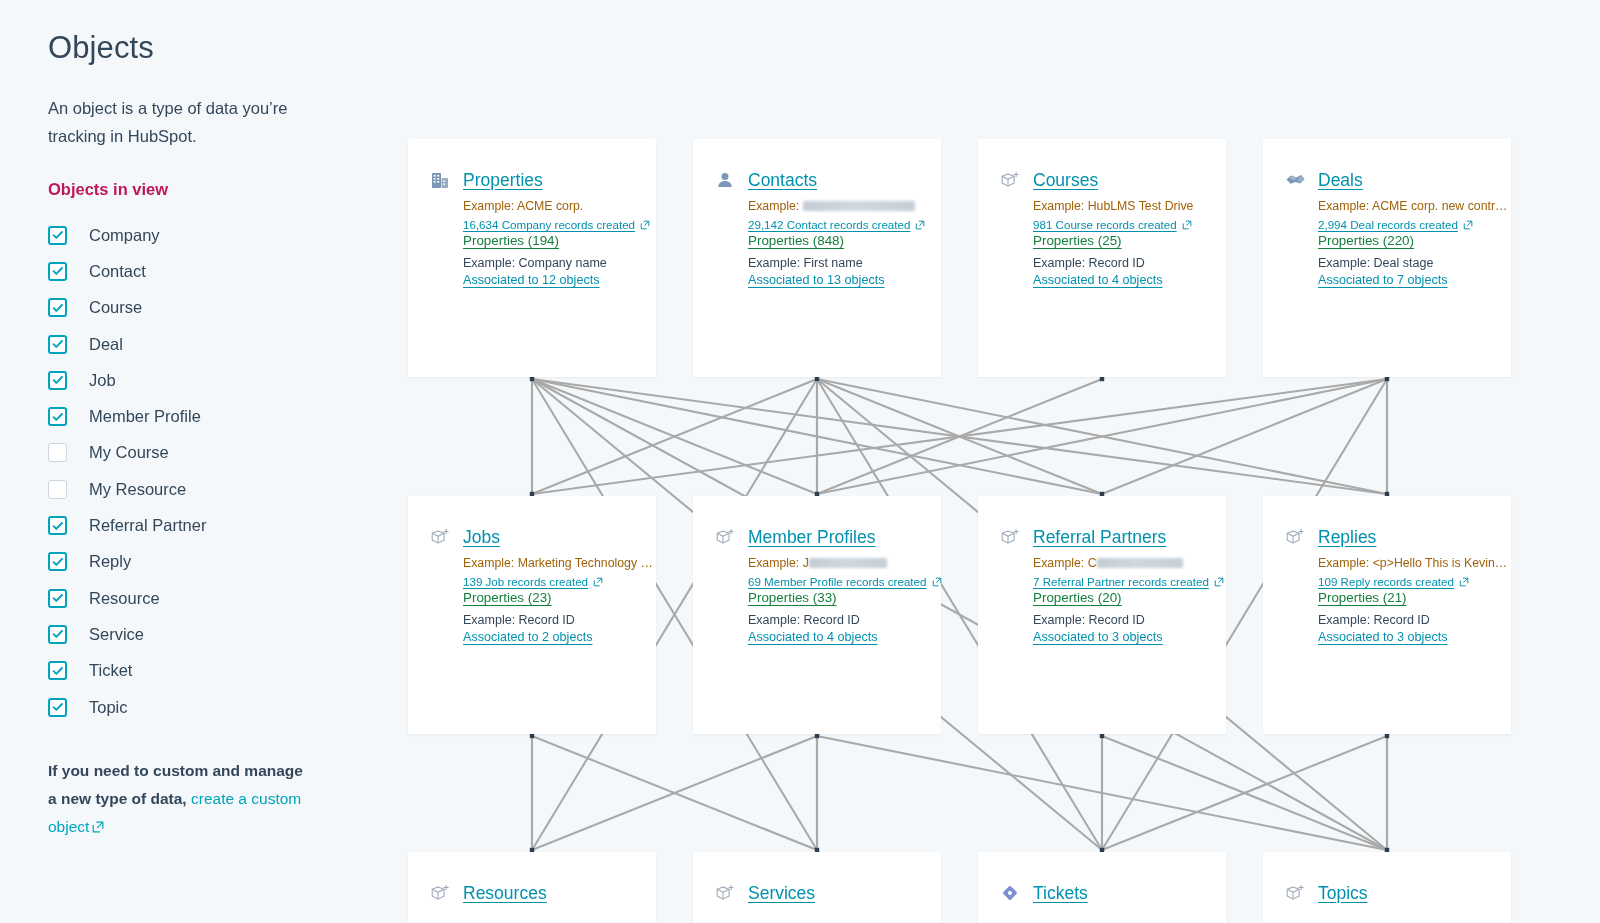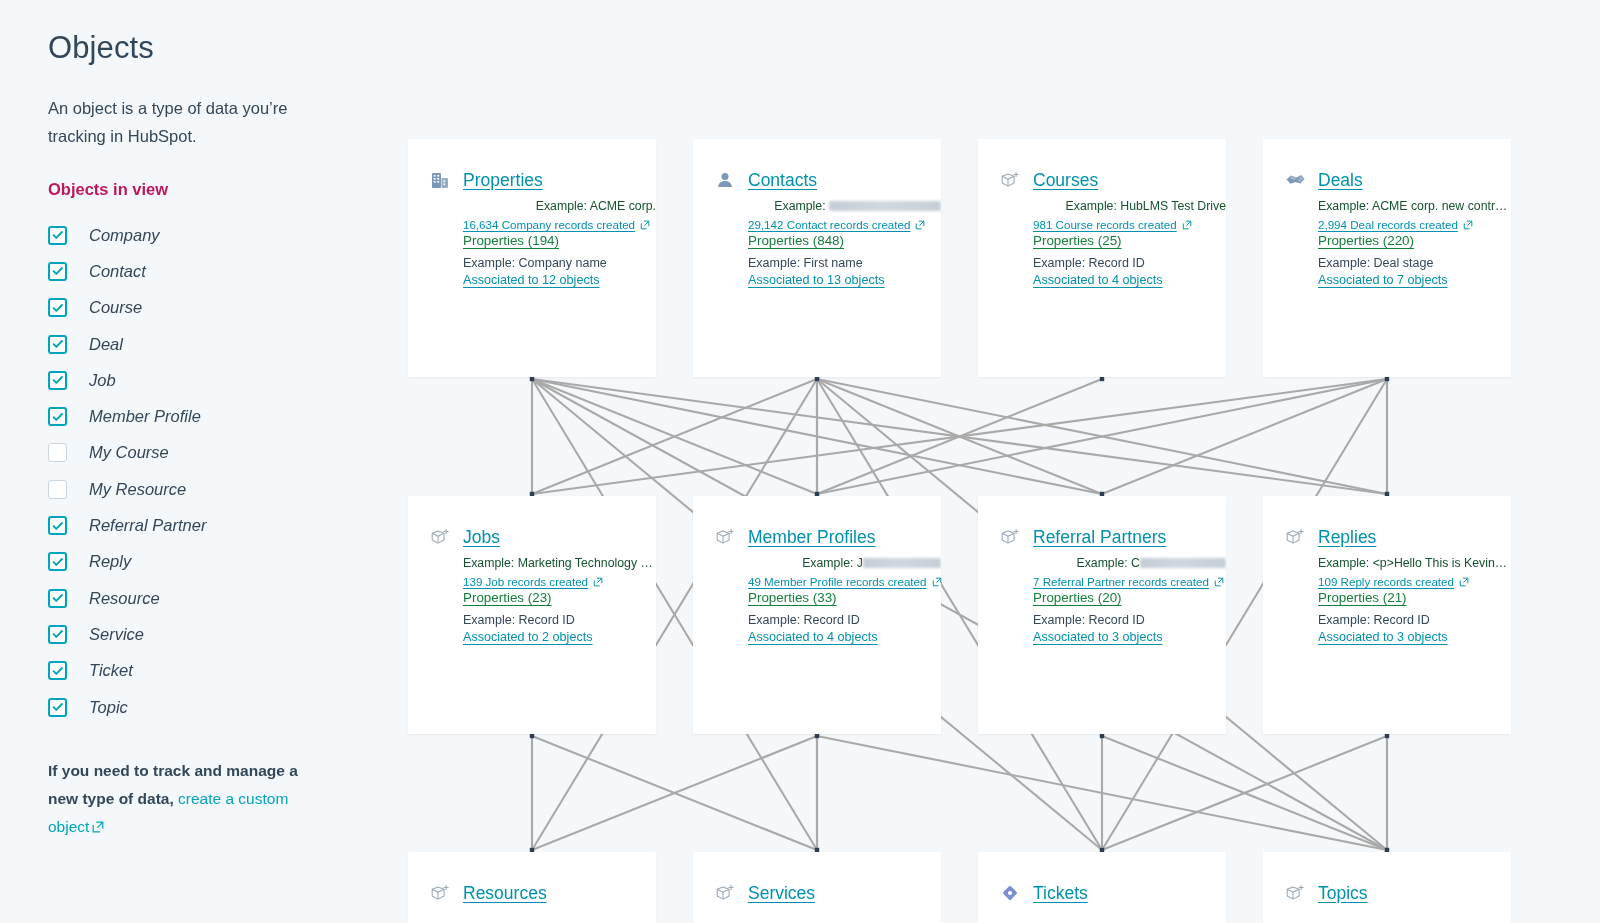--- a/index.html
+++ b/index.html
@@ -65,21 +65,20 @@
   }
   .checkbox-box.unchecked {
     border: 1.5px solid #cbd6e2;
   }
   .checkbox-box svg { display: block; }
   .checkbox-label {
     margin-left: 22px;
     font-size: 16.5px;
     color: #33475b;
     white-space: nowrap;
-    font-style: italic;
   }
   #footer-note {
     margin-top: 32px;
     width: 262px;
     font-size: 15.5px;
     line-height: 28px;
     font-weight: 700;
     color: #33475b;
   }
   #footer-note a {
@@ -134,27 +133,26 @@
   .card-title {
     font-size: 17.5px;
     font-weight: 400;
     color: #0091ae;
     text-decoration: underline;
     text-underline-offset: 3px;
     white-space: nowrap;
   }
   .card-example {
     font-size: 12.3px;
-    color: #14532d;
+    color: #a16207;
     margin-top: 8px;
     white-space: nowrap;
     overflow: hidden;
     text-overflow: ellipsis;
     max-width: 195px;
-    text-align: right;
   }
   .redacted {
     display: inline-block;
     height: 10px;
     vertical-align: -1px;
     border-radius: 1px;
     background: linear-gradient(90deg, #b9c3cd 0%, #c8d1da 45%, #bcc6d0 100%);
     filter: blur(1.6px);
     opacity: .85;
   }
@@ -303,21 +301,21 @@
       <div class="checkbox-row">
         <span class="checkbox-box">
           <svg width="12" height="12" viewBox="0 0 12 12">
             <path d="M1.6 6.2 L4.3 8.9 L10 3" fill="none" stroke="#00a4bd" stroke-width="1.9" stroke-linecap="round" stroke-linejoin="round"></path>
           </svg>
         </span>
         <span class="checkbox-label">Topic</span>
       </div>
     </div>
   <div id="footer-note">
-    <span>If you need to track and manage a new type of data, </span><a href="#">create a custom object</a><span class="ext-link-ico"><svg width="12" height="12" viewBox="0 0 12 12">
+    <span>If you need to custom and manage a new type of data, </span><a href="#">create a custom object</a><span class="ext-link-ico"><svg width="12" height="12" viewBox="0 0 12 12">
           <path d="M4.3 1.2h6.5v6.5" fill="none" stroke="#00a4bd" stroke-width="1.2"></path>
           <path d="M10.6 1.4L5.2 6.8" fill="none" stroke="#00a4bd" stroke-width="1.2"></path>
           <path d="M8 10.8H1.2V4" fill="none" stroke="#00a4bd" stroke-width="1.2"></path>
         </svg></span>
   </div>
 </aside>
 
 <div id="canvas">
   <svg id="edges">
       <line x1="142" y1="379" x2="142" y2="494" stroke="#a9a9a9" stroke-width="2.1"></line>
@@ -491,21 +489,21 @@
                 <path d="M8 8.3 L8 15.1"></path>
               </g>
               <g stroke="#99a7b5" stroke-width="1.05" stroke-linecap="round">
                 <path d="M16.1 1.4 L16.1 5.6"></path>
                 <path d="M14 3.5 L18.2 3.5"></path>
               </g>
             </svg>
           </span>
           <a href="#" class="card-title">Member Profiles</a>
         </div><div class="card-example"><span>Example: J</span><span class="redacted" style="width:78px"></span></div><a href="#" class="card-link">
-          <span>49 Member Profile records created</span>
+          <span>69 Member Profile records created</span>
           <span class="ext">
             <svg width="10" height="10" viewBox="0 0 12 12">
               <path d="M4.6 1.4h6v6" fill="none" stroke="#0091ae" stroke-width="1.15"></path>
               <path d="M10.4 1.6L5.3 6.7" fill="none" stroke="#0091ae" stroke-width="1.15"></path>
               <path d="M8 10.6H1.5V4.2" fill="none" stroke="#0091ae" stroke-width="1.15"></path>
             </svg>
           </span>
         </a><a href="#" class="card-props">Properties (33)</a><div class="card-props-example">Example: Record ID</div><a href="#" class="card-assoc">Associated to 4 objects</a></div>
       <div class="node-card" style="left: 588px; top: 496px; width: 248px; height: 238px;"><div class="card-head">
           <span class="card-icon">

